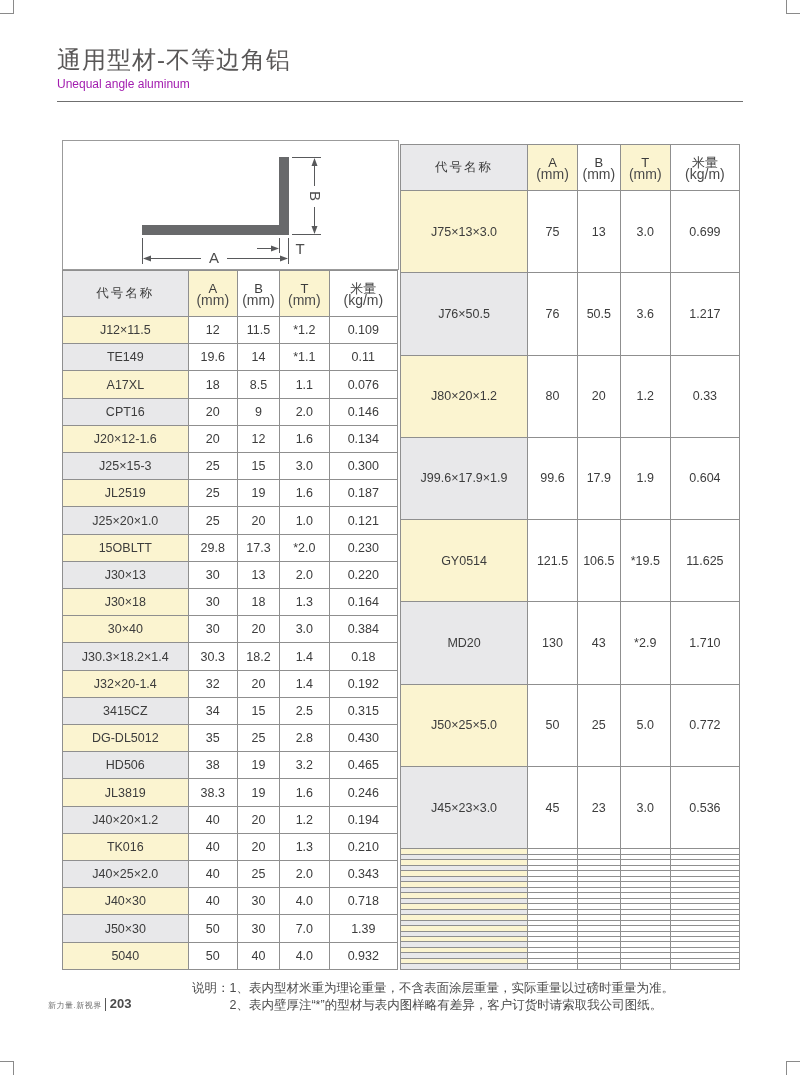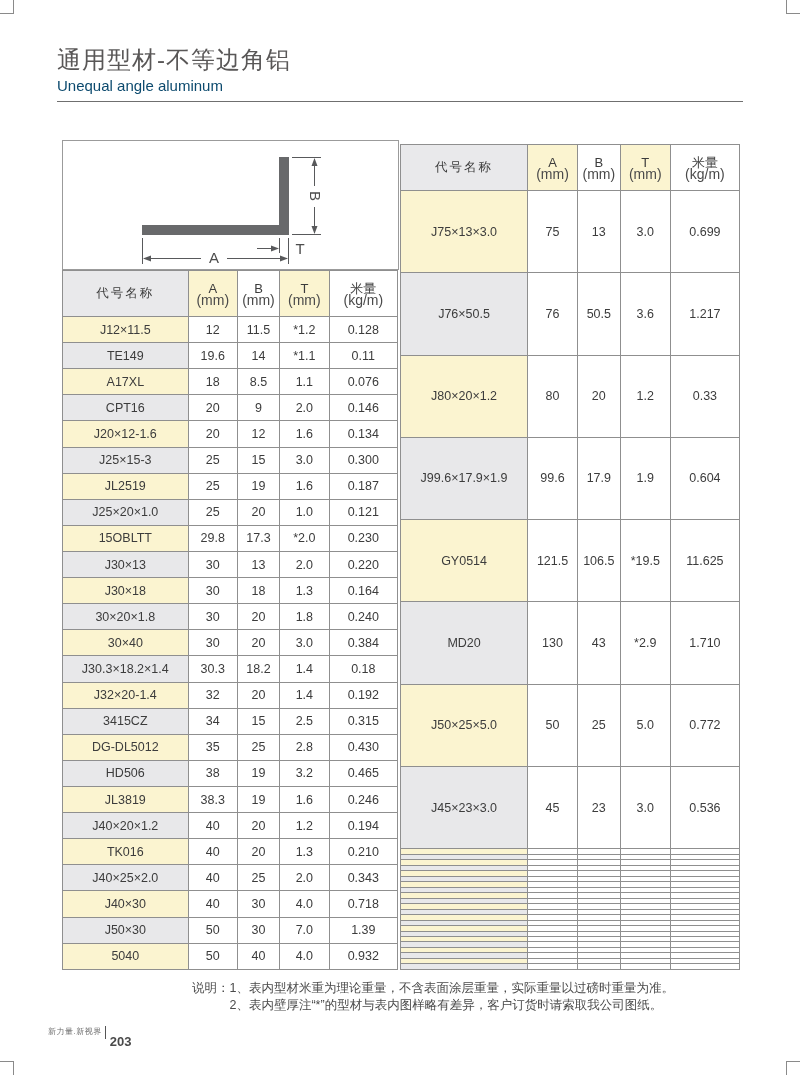--- a/index.html
+++ b/index.html
@@ -9,21 +9,21 @@
     overflow:hidden;margin:0 auto;
   }
   
   .crop{position:absolute;width:13px;height:13px;}
   .crop.tl{left:0;top:0;border-right:1px solid #8a8a8a;border-bottom:1px solid #8a8a8a;}
   .crop.tr{right:0;top:0;border-left:1px solid #8a8a8a;border-bottom:1px solid #8a8a8a;}
   .crop.bl{left:0;bottom:0;border-right:1px solid #8a8a8a;border-top:1px solid #8a8a8a;}
   .crop.br{right:0;bottom:0;border-left:1px solid #8a8a8a;border-top:1px solid #8a8a8a;}
 
   .title-zh{position:absolute;left:57px;top:44px;margin:0;font-size:24px;font-weight:normal;color:#595757;letter-spacing:1px;}
-  .title-en{position:absolute;left:57px;top:77px;font-size:15px;color:#0c4a6e;}
+  .title-en{position:absolute;left:57px;top:77px;font-size:12px;color:#a21caf;}
   .head-rule{position:absolute;left:57px;top:101px;width:686px;height:0;border-top:1px solid #6f6f6f;}
 
   .diagram-box{position:absolute;left:62px;top:140px;width:335px;height:128px;border:1px solid #9b9b9b;background:#fff;}
   .diagram-box svg{display:block;}
 
   table.spec{position:absolute;border-collapse:collapse;table-layout:fixed;background:#fff;}
   table.spec-left{left:62px;top:270px;width:336px;height:700px;}
   table.spec-right{left:400px;top:144px;width:340px;height:826px;}
   table.spec th,table.spec td{
     border:1px solid #8f8f8f;text-align:center;vertical-align:middle;
@@ -36,21 +36,21 @@
   .th-main{font-size:13px;line-height:13px;}
   .th-unit{font-size:14px;line-height:11px;color:#4a4a4a;}
   td.name{white-space:nowrap;}
   td.name.y{background:#fbf4d0;}
   td.name.g{background:#e8e8ea;}
 
   .notes{position:absolute;left:192px;top:980px;display:flex;font-size:12.5px;line-height:17px;color:#4a4a4a;}
   .notes .lbl{flex:0 0 auto;}
   .notes .lines div{white-space:nowrap;}
 
-  .footer{position:absolute;left:48px;top:1026px;display:flex;align-items:flex-start;color:#6b6b6b;}
+  .footer{position:absolute;left:48px;top:988px;display:flex;align-items:flex-end;color:#6b6b6b;}
   .footer .brand{font-size:8px;letter-spacing:0.5px;}
   .footer .bar{display:inline-block;width:1px;height:13px;background:#555;margin:0 4px 0 3px;}
   .footer .pagenum{font-size:13px;font-weight:bold;color:#4a4a4a;margin-top:8px;}
 </style>
 </head>
 <body>
 
 <div class="page">
 
   <div class="crop tl"></div>
@@ -125,21 +125,21 @@
           <div class="th-unit">(kg/m)</div>
         </th>
       </tr>
     </thead>
     <tbody>
         <tr>
           <td class="name y">J12×11.5</td>
           <td>12</td>
           <td>11.5</td>
           <td>*1.2</td>
-          <td>0.128</td>
+          <td>0.109</td>
         </tr>
         <tr>
           <td class="name g">TE149</td>
           <td>19.6</td>
           <td>14</td>
           <td>*1.1</td>
           <td>0.11</td>
         </tr>
         <tr>
           <td class="name y">A17XL</td>
@@ -196,27 +196,20 @@
           <td>13</td>
           <td>2.0</td>
           <td>0.220</td>
         </tr>
         <tr>
           <td class="name y">J30×18</td>
           <td>30</td>
           <td>18</td>
           <td>1.3</td>
           <td>0.164</td>
-        </tr>
-        <tr>
-          <td class="name g">30×20×1.8</td>
-          <td>30</td>
-          <td>20</td>
-          <td>1.8</td>
-          <td>0.240</td>
         </tr>
         <tr>
           <td class="name y">30×40</td>
           <td>30</td>
           <td>20</td>
           <td>3.0</td>
           <td>0.384</td>
         </tr>
         <tr>
           <td class="name g">J30.3×18.2×1.4</td>

